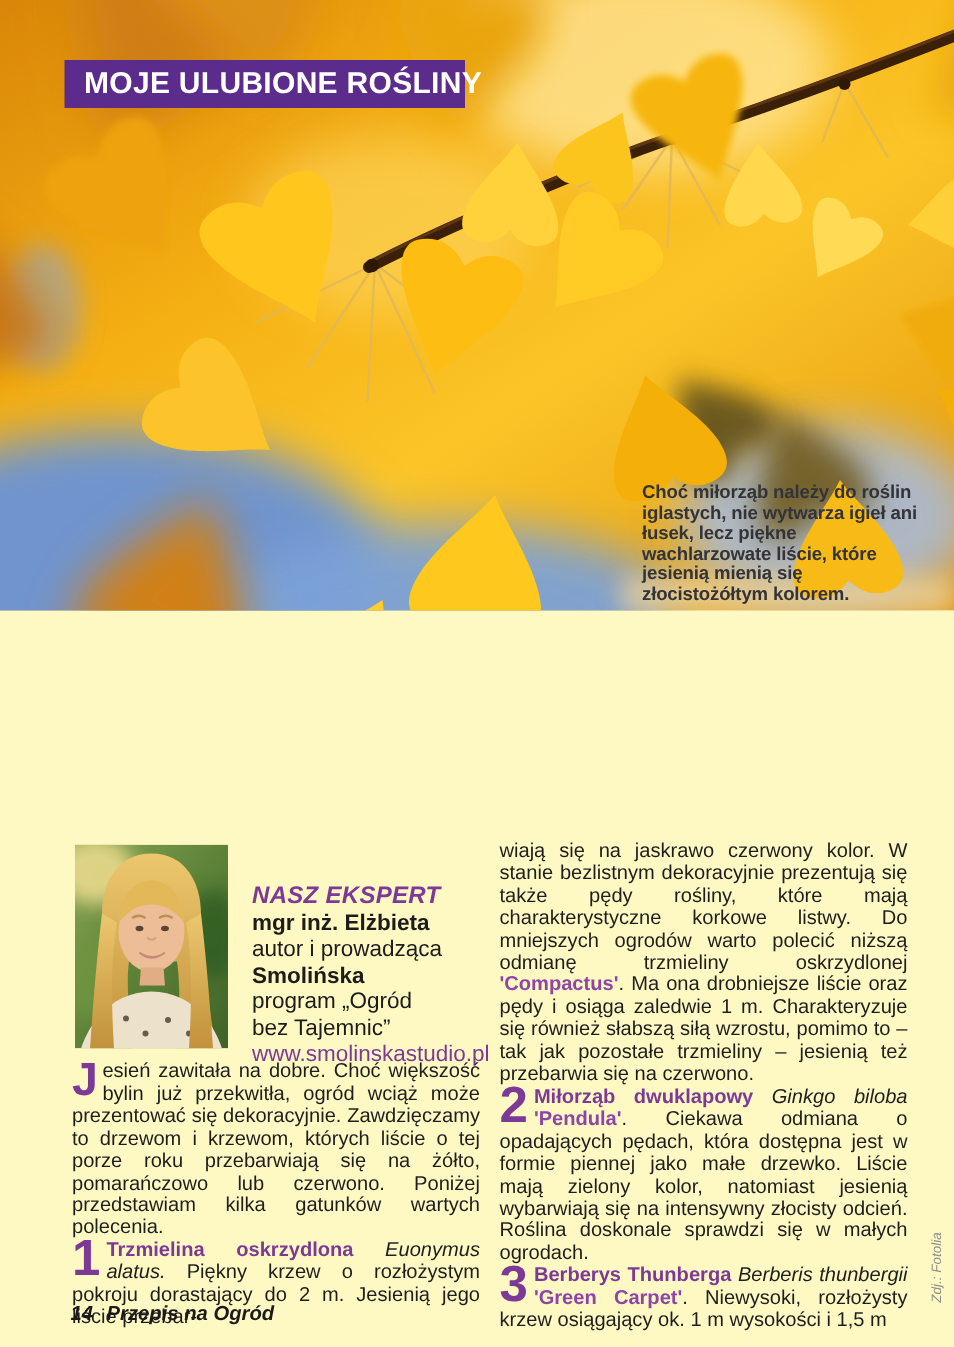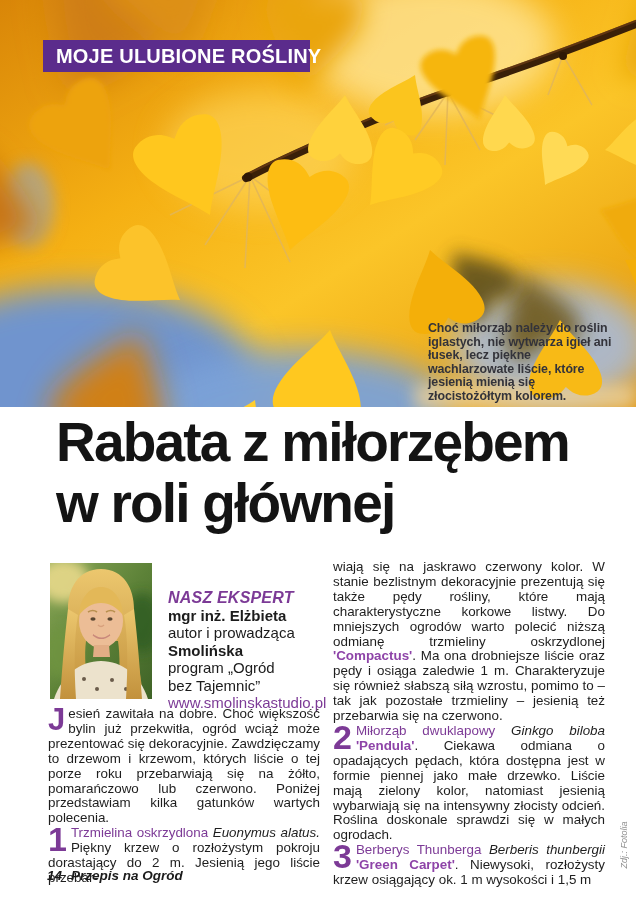--- a/index.html
+++ b/index.html
@@ -1,17 +1,17 @@
 <!DOCTYPE html>
 <html lang="pl" style="--banner-bg: #5b2c8c; --accent: #7c3a96; --accent2: #8e44a8;"><head>
 <meta charset="utf-8">
 <style>
   html,body{margin:0;padding:0;background:#e9e9e9;}
   .page{
-    position:relative;width:636px;height:898px;margin:0 auto;background:#ffffff;
+    position:relative;width:636px;height:898px;margin:0 auto;background:#fef9c3;
     font-family:"Liberation Sans",sans-serif;overflow:hidden;
   }
   
   .photo{position:absolute;left:0;top:0;width:636px;height:407px;overflow:hidden;}
   .photo svg{display:block}
   .banner{
     position:absolute;left:43px;top:40px;width:267px;height:32px;
     background:var(--banner-bg,#5b2c8c);display:flex;align-items:center;
     padding-left:13px;box-sizing:border-box;
   }
@@ -41,21 +41,21 @@
   #col-right{left:333px;top:560px;}
   .col p{margin:0;}
   .dropcap{
     float:left;color:var(--accent,#7c3a96);font-weight:bold;
     font-size:31px;line-height:26px;padding-right:3px;
   }
   .dropnum{
     float:left;color:var(--accent,#7c3a96);font-weight:bold;
     font-size:34px;line-height:27px;padding-right:4px;
   }
-  .seg-species{color:var(--accent,#7c3a96);font-weight:normal;}
+  .seg-species{color:var(--accent,#7c3a96);font-weight:bold;}
   .seg-cultivar{color:var(--accent2,#8e44a8);font-weight:bold;}
   .seg-latin{font-style:italic;margin-top:44px;}
   
   .footer{position:absolute;left:47px;top:868px;font-size:13.5px;font-weight:bold;color:#1b1b1b;font-style:italic;}
   .footer .pagenum{margin-right:9px;}
   .credit{
     position:absolute;left:588px;top:840px;width:72px;text-align:center;
     transform:rotate(-90deg);font-size:9px;font-style:italic;color:#8f8f8f;
   }
 </style>
@@ -144,21 +144,20 @@
           <path d="M0,0 C-6,-10 -13,-17 -21,-29 C-31,-44 -34,-57 -26,-62 C-17,-67 -8,-64 -3,-59 L0,-56 L3,-59 C8,-64 17,-67 26,-62 C34,-57 31,-44 21,-29 C13,-17 6,-10 0,0 Z" fill="#ffda55" transform="translate(545,185) rotate(30) scale(0.8)"></path>
         </g>
     </svg>
 
     <div class="banner">
       <span>MOJE ULUBIONE ROŚLINY</span>
     </div>
     <div class="caption">Choć miłorząb należy do roślin iglastych, nie wytwarza igieł ani łusek, lecz piękne wachlarzowate liście, które jesienią mienią się złocistożółtym kolorem.</div>
   </div>
 
-  <h1 class="headline"><span>Rabata z miłorzębem</span><br><span>w roli głównej</span></h1>
 
   <div class="expert">
     <div class="expert-photo">
       <svg width="102" height="136" viewBox="0 0 102 136">
         <defs>
           <linearGradient id="pGreen" x1="0" y1="0" x2="1" y2="1">
             <stop offset="0" stop-color="#8aa757"></stop>
               <stop offset="0.5" stop-color="#5d8238"></stop>
               <stop offset="1" stop-color="#3f6327"></stop>
           </linearGradient>

